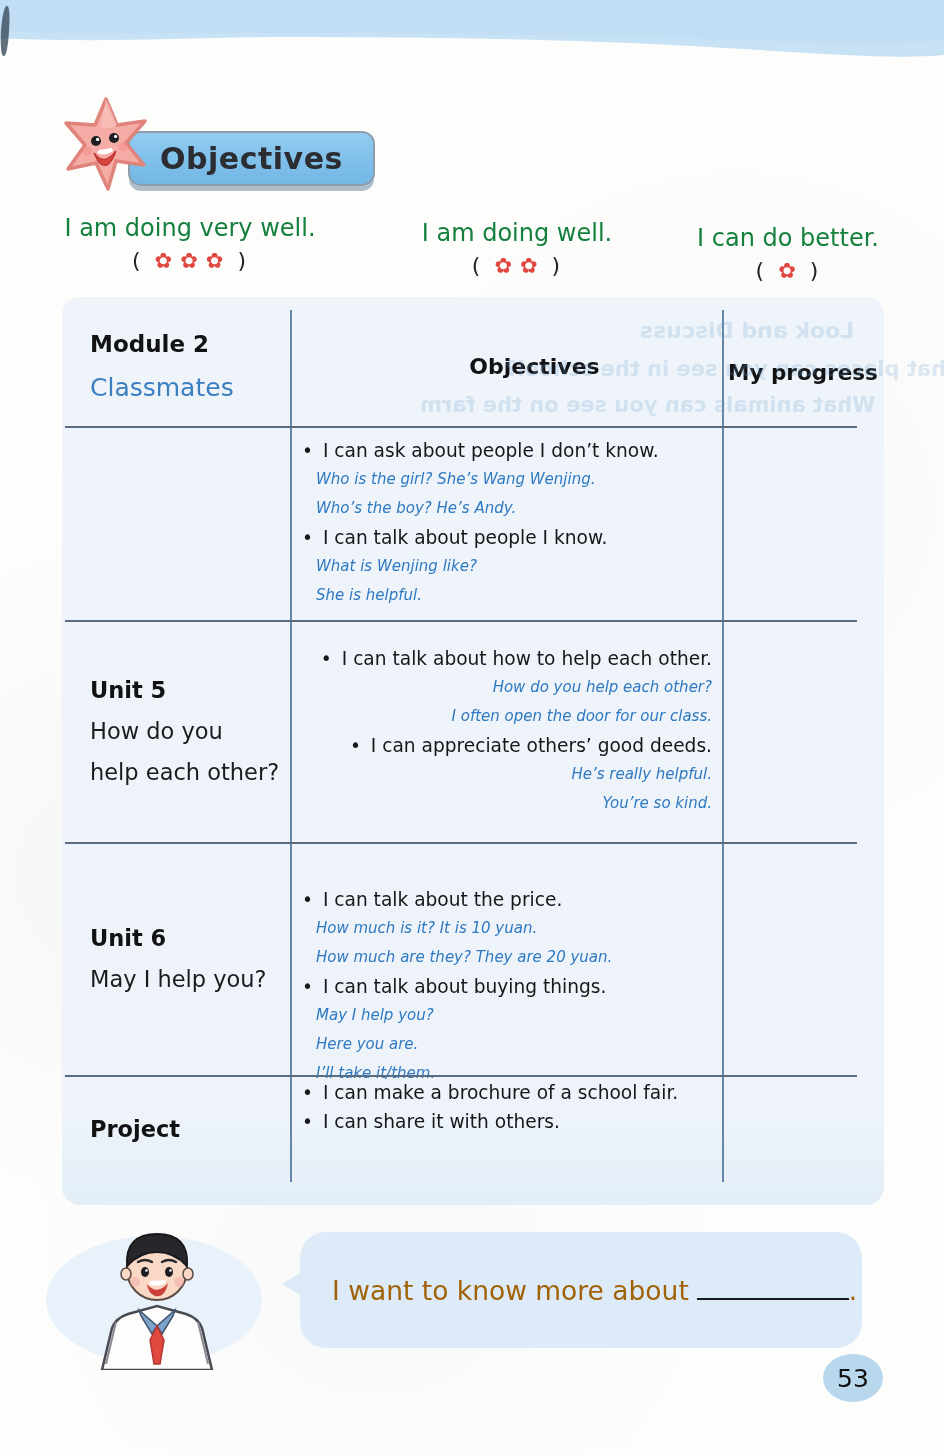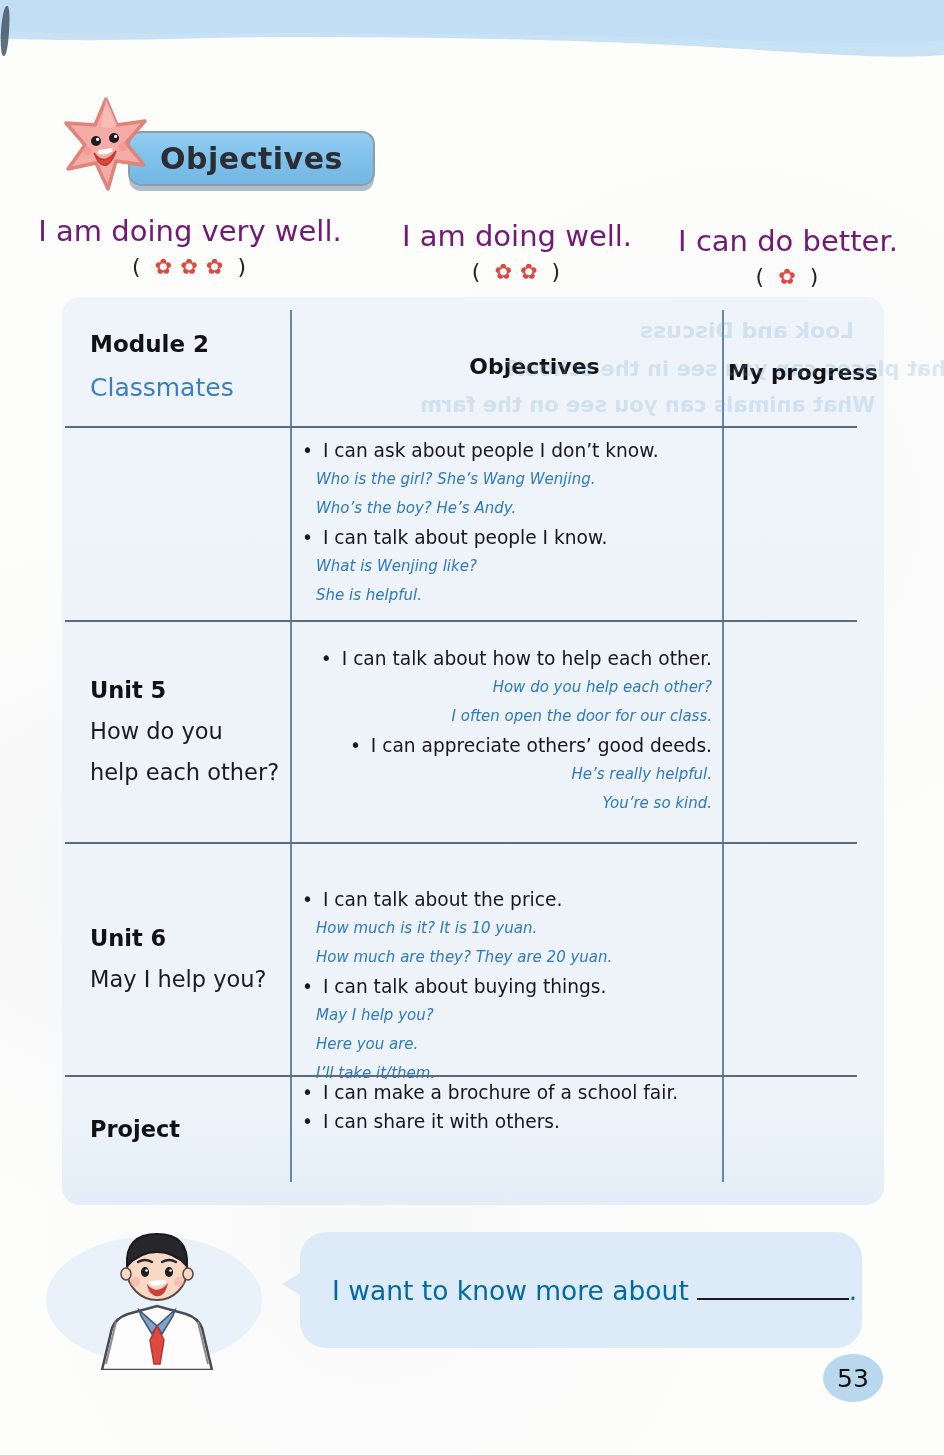--- a/index.html
+++ b/index.html
@@ -23,21 +23,21 @@
   #banner-bar{left:128px;top:131px;width:243px;height:51px;
     background:linear-gradient(180deg,#93cdf2 0%,#7ec0ea 55%,#74b7e4 100%);
     border:2px solid #8d9dab;border-radius:13px;
     box-shadow:0 6px 0 -1px #aebfcb;
     display:flex;align-items:center;justify-content:center;}
   #banner-label{font-size:30px;font-weight:bold;color:#2c2c33;letter-spacing:.5px;}
   #starfish{left:56px;top:94px;width:100px;height:102px;}
 
   
   .rate{position:absolute;text-align:center;}
-  .rate-label{font-size:29px;color:#701a75;}
+  .rate-label{font-size:24px;color:#15803d;}
   .rate-flowers{font-size:22px;margin-top:6px;color:#232327;letter-spacing:2px;}
   .flower{color:#e0473f;font-size:21px;padding:0 3px;}
 
   
   #assessment-table{left:62px;top:297px;width:822px;height:908px;
     background:linear-gradient(180deg,#eef4f9 0%,#edf3f9 90%,#e3eef8 100%);
     border-radius:18px;}
   .vline{position:absolute;width:1.6px;background:#6787a8;top:13px;height:872px;}
   .hline{position:absolute;left:3px;width:792px;height:1.7px;background:#5a6d80;}
   .cell-left{position:absolute;left:14px;width:212px;display:flex;flex-direction:column;justify-content:center;padding-left:14px;box-sizing:border-box;}
@@ -55,21 +55,21 @@
   #progress-header{position:absolute;left:660px;top:63px;width:162px;text-align:center;font-size:21.5px;font-weight:bold;color:#121215;}
 
   
   .ghost{position:absolute;color:#6fa0cf;opacity:.22;transform:scaleX(-1);filter:blur(.7px);white-space:nowrap;font-weight:bold;}
 
   
   #boy-cloud{left:42px;top:1222px;width:230px;height:148px;}
   #speech-bubble{left:300px;top:1232px;width:562px;height:116px;background:#dcebf7;border-radius:26px;
     display:flex;align-items:center;padding-left:32px;box-sizing:border-box;}
   #speech-tail{left:282px;top:1268px;width:0;height:0;border-top:16px solid transparent;border-bottom:16px solid transparent;border-right:26px solid #dcebf7;}
-  #speech-text{font-size:26.5px;color:#0369a1;}
+  #speech-text{font-size:26.5px;color:#a16207;}
   #speech-blank{display:inline-block;width:152px;border-bottom:2.6px solid #1b1b1f;height:20px;margin-left:8px;}
 
   
   #page-badge{left:823px;top:1354px;width:60px;height:48px;border-radius:50%;
     background:#b9d8ee;display:flex;align-items:center;justify-content:center;}
   #page-number{font-size:25px;color:#111;}
 </style>
 </head>
 <body>
 

